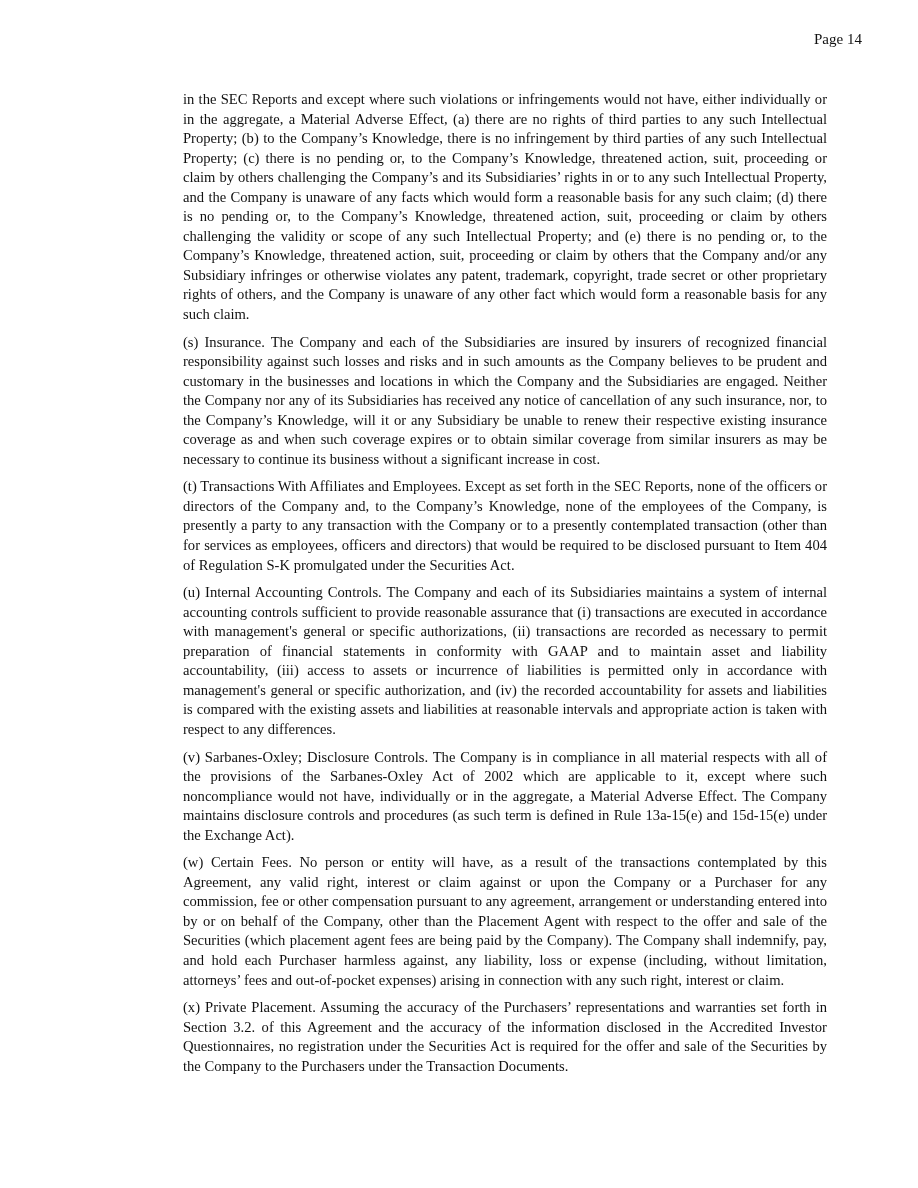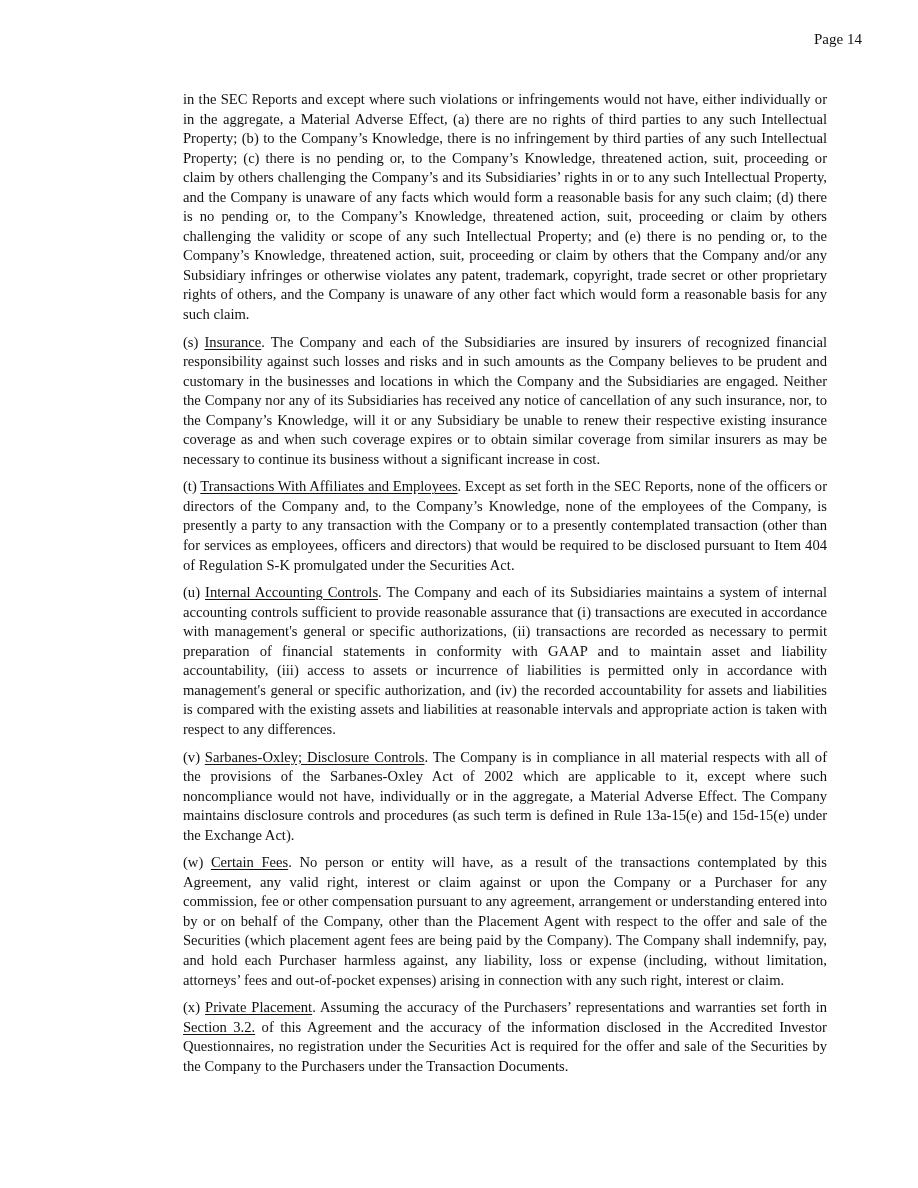--- a/index.html
+++ b/index.html
@@ -31,21 +31,20 @@
     width: 660px;
   }
   .para {
     margin: 0 16px 8px 0;
     font-size: 14.6px;
     line-height: 19.55px;
     text-align: justify;
     text-align-last: left;
   }
   .para .u {
-    text-decoration: underline;
     text-underline-offset: 2px;
   }
 </style>
 </head>
 <body>
 
 <div class="page-number">Page 14</div>
 
 <div class="content">
 

